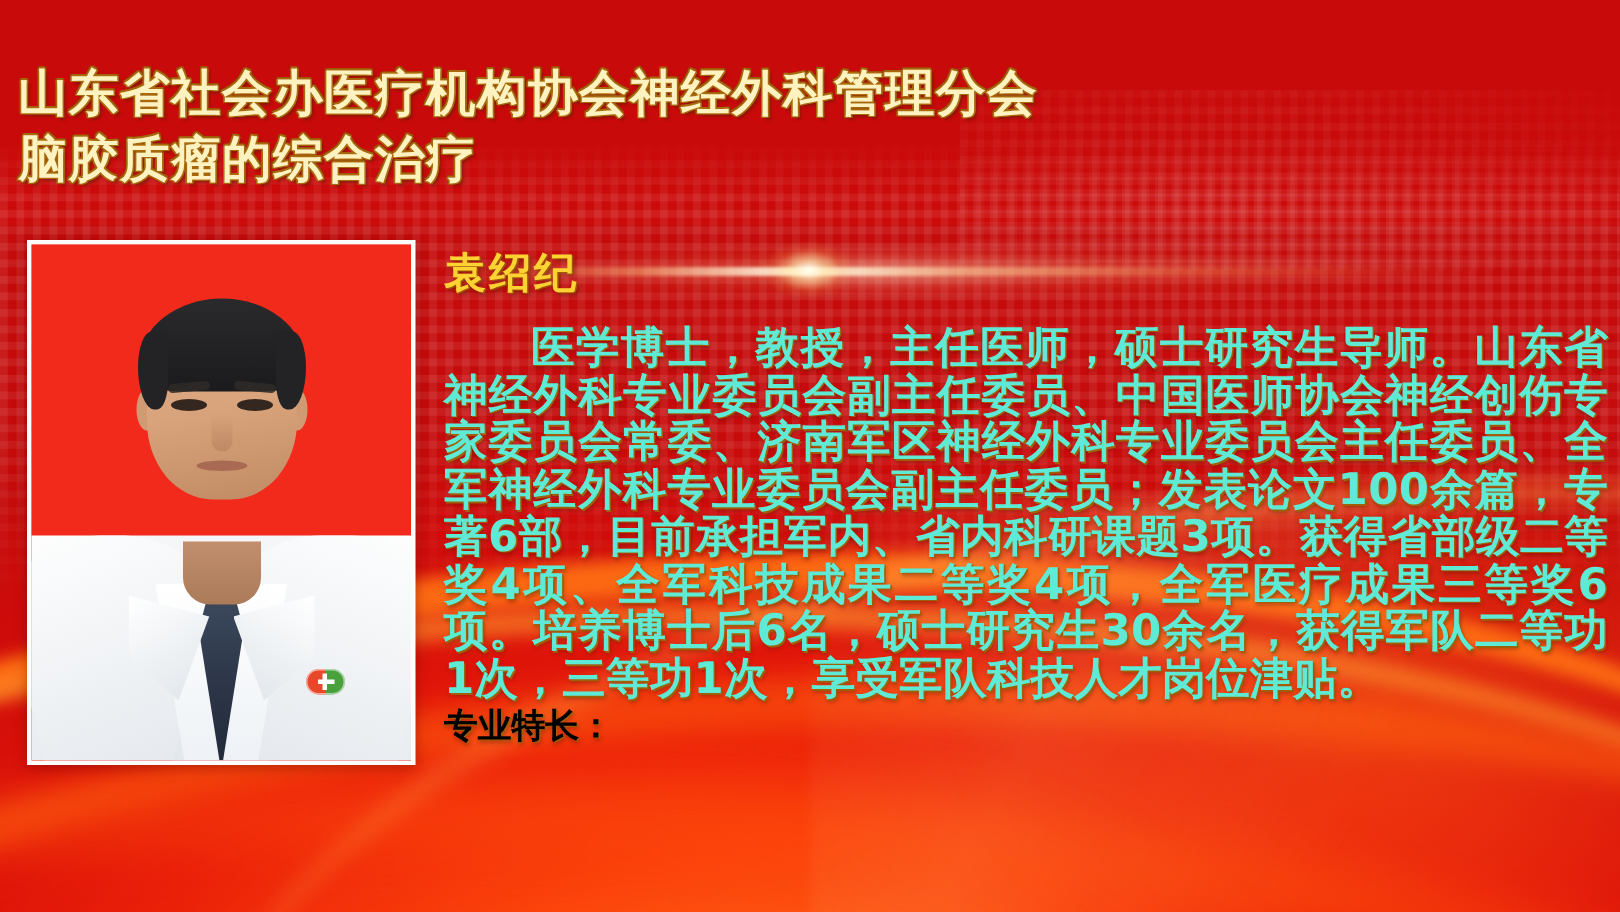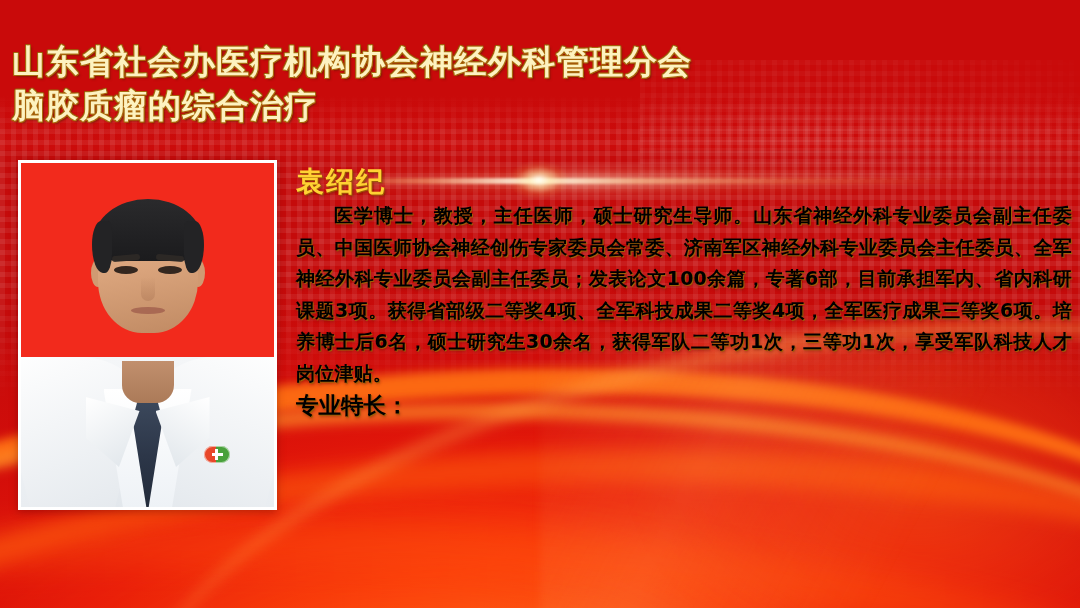--- a/index.html
+++ b/index.html
@@ -316,28 +316,28 @@
     z-index: 6;
   }
 
   .person-name {
     font-size: 28px;
     font-weight: 700;
     line-height: 36px;
     color: #ffd233;
     letter-spacing: 2px;
     text-shadow: 1px 1px 0 #9d5a06, 2px 2px 3px rgba(90,25,0,0.5);
-    margin-bottom: 0;
+    margin-bottom: 16px;
   }
 
   .body-para {
-    font-size: 19px;
+    font-size: 29px;
     font-weight: 700;
     line-height: 31.5px;
-    color: #000000;
+    color: #5eead4;
     letter-spacing: 0.2px;
     text-shadow: 1px 1px 0 #a05f07, 1px 2px 3px rgba(85,20,0,0.45);
     text-align: justify;
     text-justify: inter-character;
   }
   .indent { text-indent: 2em; }
 
   .section-head {
     font-size: 22.5px;
     font-weight: 700;

